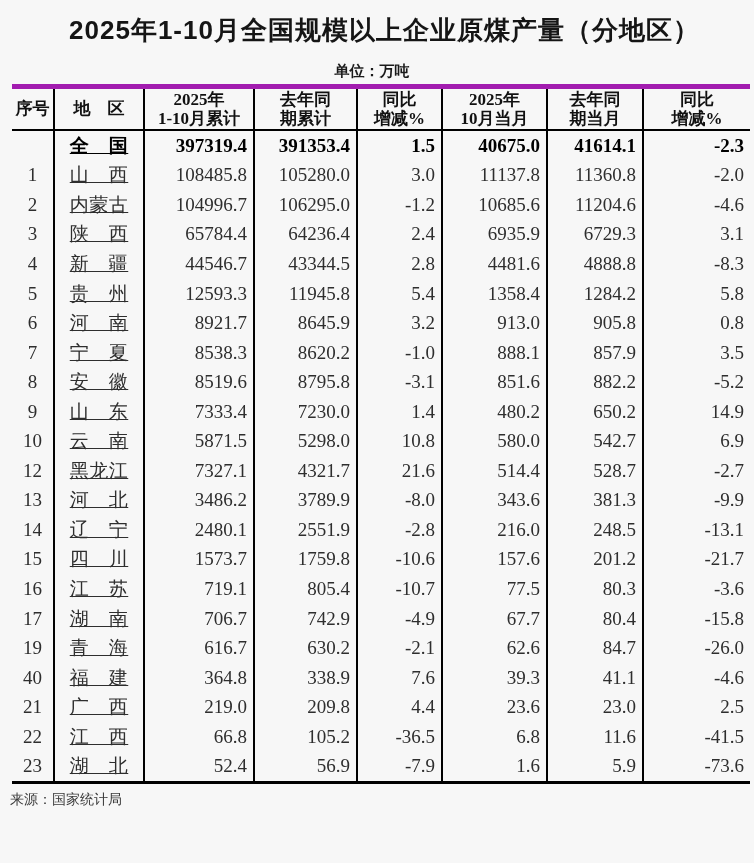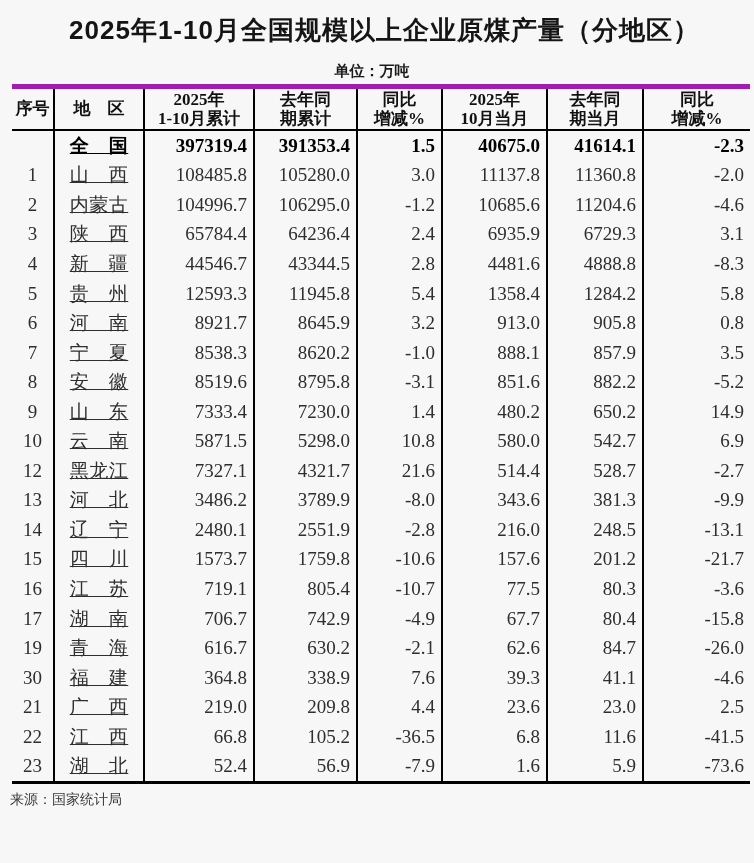--- a/index.html
+++ b/index.html
@@ -310,21 +310,21 @@
           <td class="c-no">19</td>
           <td class="c-region">青　海</td>
           <td class="c-num">616.7</td>
           <td class="c-num">630.2</td>
           <td class="c-num">-2.1</td>
           <td class="c-num">62.6</td>
           <td class="c-num">84.7</td>
           <td class="c-num">-26.0</td>
         </tr>
         <tr>
-          <td class="c-no">30</td>
+          <td class="c-no">40</td>
           <td class="c-region">福　建</td>
           <td class="c-num">364.8</td>
           <td class="c-num">338.9</td>
           <td class="c-num">7.6</td>
           <td class="c-num">39.3</td>
           <td class="c-num">41.1</td>
           <td class="c-num">-4.6</td>
         </tr>
         <tr>
           <td class="c-no">21</td>

